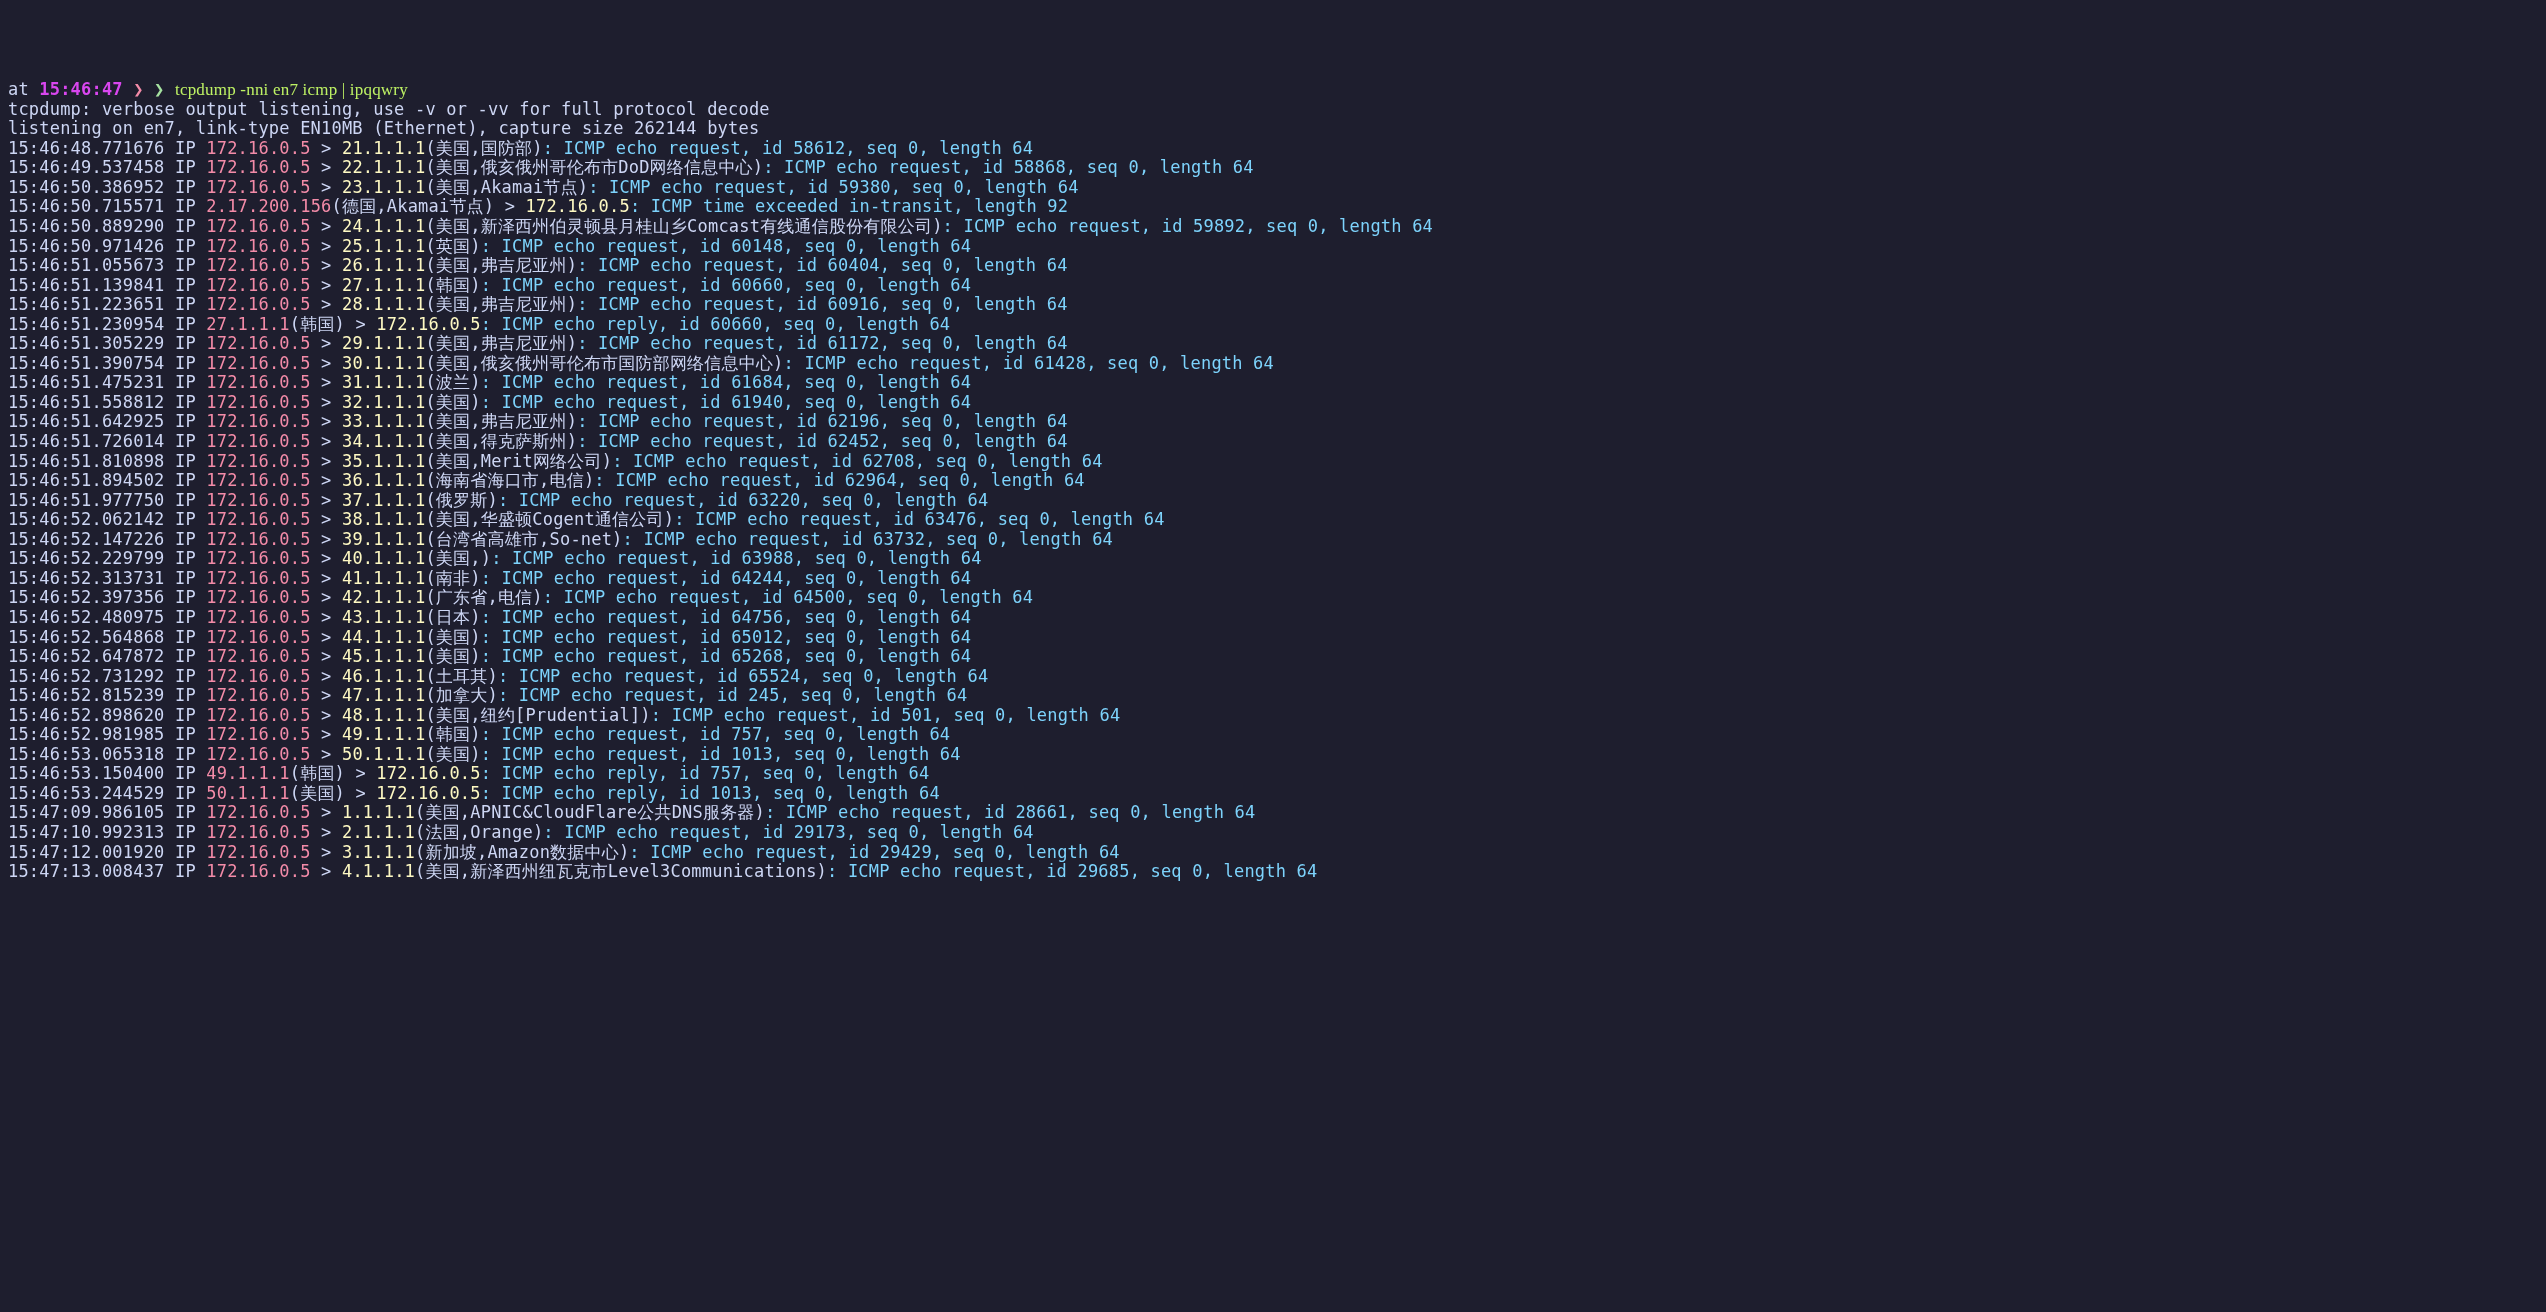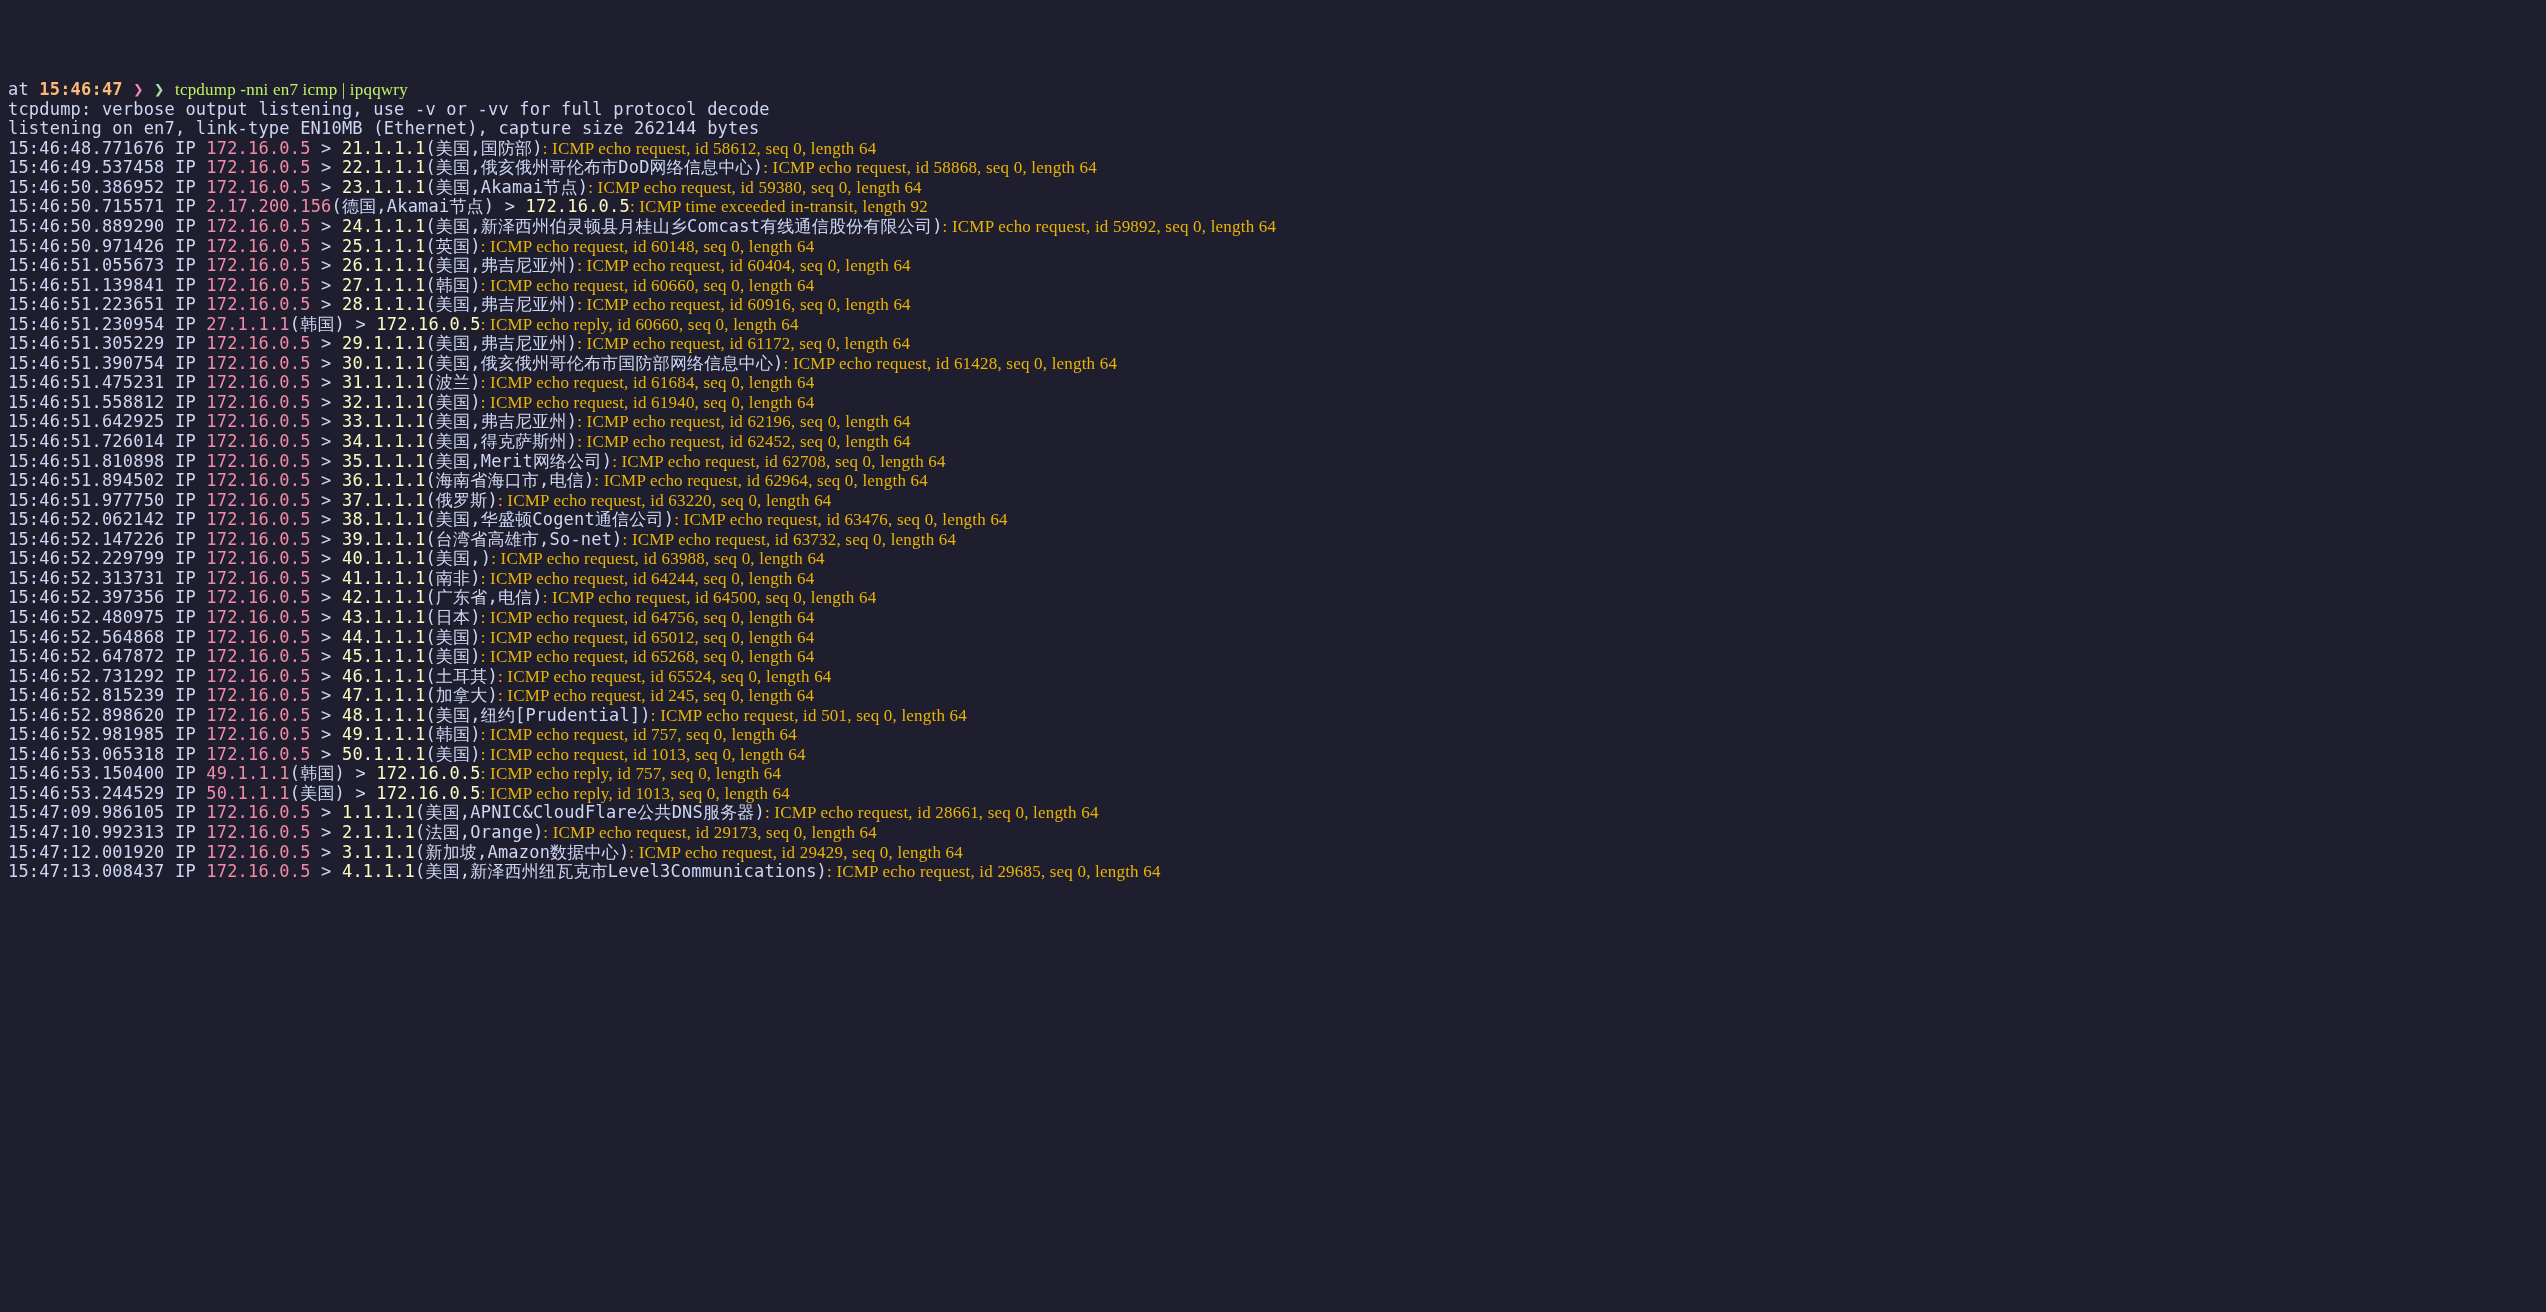--- a/index.html
+++ b/index.html
@@ -8,31 +8,31 @@
       color: #cdd6f4;
       font-family: 'Menlo', 'Monaco', 'Consolas', monospace;
       font-size: 17px;
       line-height: 1.15;
       padding: 2px 8px;
       white-space: pre;
       overflow-x: auto;
       letter-spacing: 0.2px;
     }
     .prompt-at { color: #cdd6f4; }
-    .prompt-time { color: #fdba74; font-weight: bold; }
+    .prompt-time { color: #d946ef; font-weight: bold; }
     .prompt-arrow1 { color: #f38ba8; }
     .prompt-arrow2 { color: #a6e3a1; }
     .cmd { color: #bef264; font-family: Liberation Serif, serif; }
     .ts { color: #cdd6f4; text-align: center; }
     .ip-label { color: #cdd6f4; }
     .src-ip { color: #f38ba8; }
     .arrow { color: #cdd6f4; }
     .dst-ip { color: #fef9c3; text-align: center; }
     .loc { color: #cdd6f4; }
-    .rest { color: #eab308; font-family: Liberation Serif, serif; }
+    .rest { color: #7dd3fc; }
     .header { color: #cdd6f4; }
     #lines .line { display: block; }
   </style>
 </head>
 <body>
 
 
 
 <div><span class="line"><span class="prompt-at">at</span> <span class="prompt-time">15:46:47</span> <span class="prompt-arrow1">❯</span> <span class="prompt-arrow2">❯</span> <span class="cmd">tcpdump -nni en7 icmp | ipqqwry</span></span>
 <span class="header line">tcpdump: verbose output listening, use -v or -vv for full protocol decode</span>

